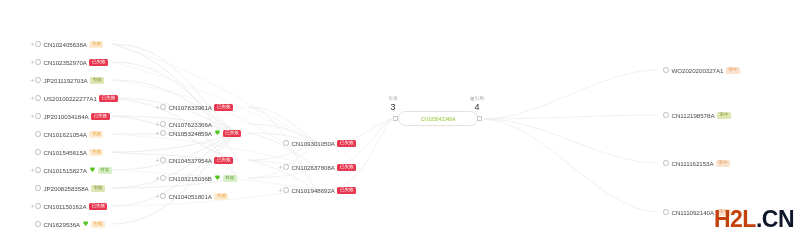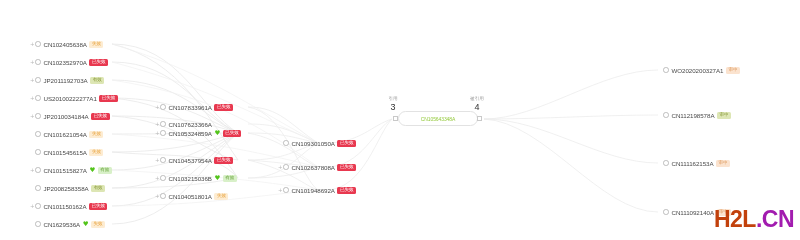--- a/index.html
+++ b/index.html
@@ -122,21 +122,21 @@
   }
   #watermark {
     position: absolute;
     right: 6px; bottom: 4px;
     font-size: 23px;
     font-weight: bold;
     letter-spacing: -0.5px;
     font-family: "Liberation Sans", sans-serif;
   }
   #wm-a { color: #c2410c; }
-  #wm-b { color: #a21caf; text-align: center; }
+  #wm-b { color: #0f172a; text-align: center; }
 </style>
 </head>
 <body>
 
 <div id="canvas">
 
   <svg id="edges" viewBox="0 0 800 237">
     <g fill="none" stroke="#e9e9e9" stroke-width="0.8">
       <path d="M112,44 C180,44 200,110 238,133"></path>
       <path d="M112,62 C180,62 200,115 238,133"></path>

